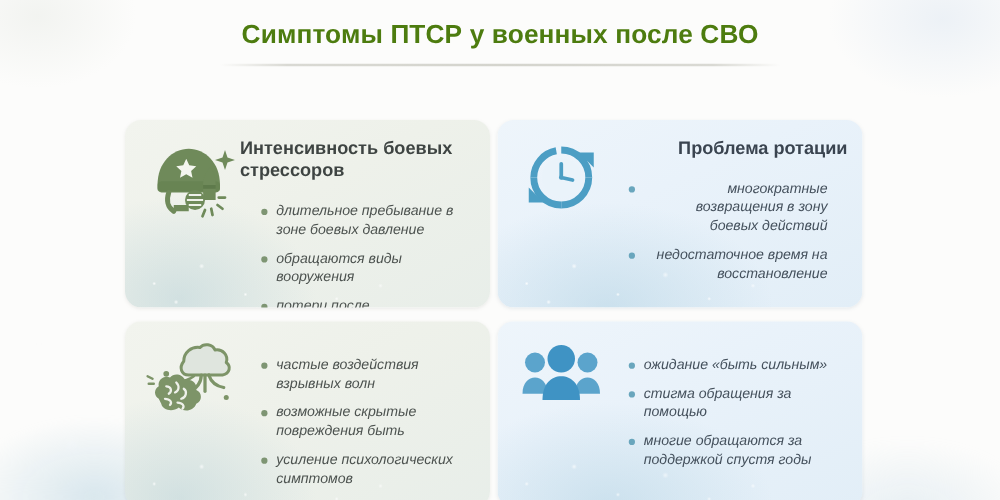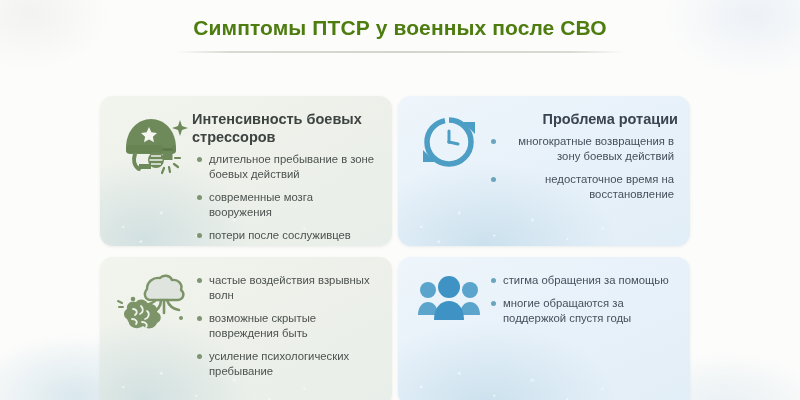--- a/index.html
+++ b/index.html
@@ -172,22 +172,23 @@
     font-weight: bold;
     color: #3e4442;
     line-height: 18px;
     margin: 2px 0 6px 0;
   }
   .card.blue .card-heading {
     color: #3a4450;
   }
   ul.bullets {
     list-style: none;
-    margin: 4px;
+    margin: 16px;
     padding: 0;
+    font-style: italic;
   }
   ul.bullets li {
     position: relative;
     padding-left: 13px;
     margin-bottom: 8px;
     font-size: 11.3px;
     line-height: 15px;
     color: #4c524f;
   }
   .card.blue ul.bullets li {
@@ -249,22 +250,22 @@
           <path d="M33 44 L43 44 M31.5 48 L44.5 48 M33 52 L43 52" stroke="#eef1ea" stroke-width="1.6"></path>
 
           <path d="M46 56 L44 61 M51 55 L52 60 M56 52 L60 55 M57 46 L62 46" stroke="#6f8a5a" stroke-width="2.2" stroke-linecap="round"></path>
 
           <path d="M62 8 L64 14 L70 16 L64 18 L62 24 L60 18 L54 16 L60 14 Z" fill="#6f8a5a"></path>
         </svg>
       </div>
       <div class="card-body">
         <div class="card-heading">Интенсивность боевых стрессоров</div>
         <ul class="bullets">
-          <li>длительное пребывание в зоне боевых действий</li>
-          <li>современные мозга вооружения</li>
+          <li>длительное пребывание в зоне боевых давление</li>
+          <li>обращаются виды вооружения</li>
           <li>потери после сослуживцев</li>
         </ul>
       </div>
     </div>
   </div>
 
   <div class="card blue" style="left:298px; top:0px; width:292px; height:150px;text-align:right;">
     <div class="speckle"></div>
     <div class="card-inner">
       <div class="card-icon">
@@ -314,21 +315,21 @@
 
           <circle cx="16" cy="26" r="2.3" fill="#7d9468"></circle>
           <path d="M5 30 L1 28 M6 34 L2 34" stroke="#7d9468" stroke-width="2" stroke-linecap="round"></path>
           <circle cx="64" cy="45" r="2" fill="#7d9468"></circle>
         </svg>
       </div>
       <div class="card-body">
         <ul class="bullets">
           <li>частые воздействия взрывных волн</li>
           <li>возможные скрытые повреждения быть</li>
-          <li>усиление психологических пребывание</li>
+          <li>усиление психологических симптомов</li>
         </ul>
       </div>
     </div>
   </div>
 
   <div class="card blue" style="left:298px; top:161px; width:292px; height:149px;">
     <div class="speckle"></div>
     <div class="card-inner">
       <div class="card-icon">
         <svg width="64" height="48" viewBox="0 0 64 48" aria-hidden="true">
@@ -338,20 +339,21 @@
 
           <circle cx="53" cy="15" r="8" fill="#5ba4cc"></circle>
           <path d="M43 40 C43 31 48 27 53 27 C58 27 63 31 63 40 Z" fill="#5ba4cc"></path>
 
           <circle cx="32" cy="12" r="11" fill="#3f93c4"></circle>
           <path d="M17 45 C17 32 24 26 32 26 C40 26 47 32 47 45 Z" fill="#3f93c4"></path>
         </svg>
       </div>
       <div class="card-body">
         <ul class="bullets">
+          <li>ожидание «быть сильным»</li>
           <li>стигма обращения за помощью</li>
           <li>многие обращаются за поддержкой спустя годы</li>
         </ul>
       </div>
     </div>
   </div>
 
 </div>
 
 </body></html>

